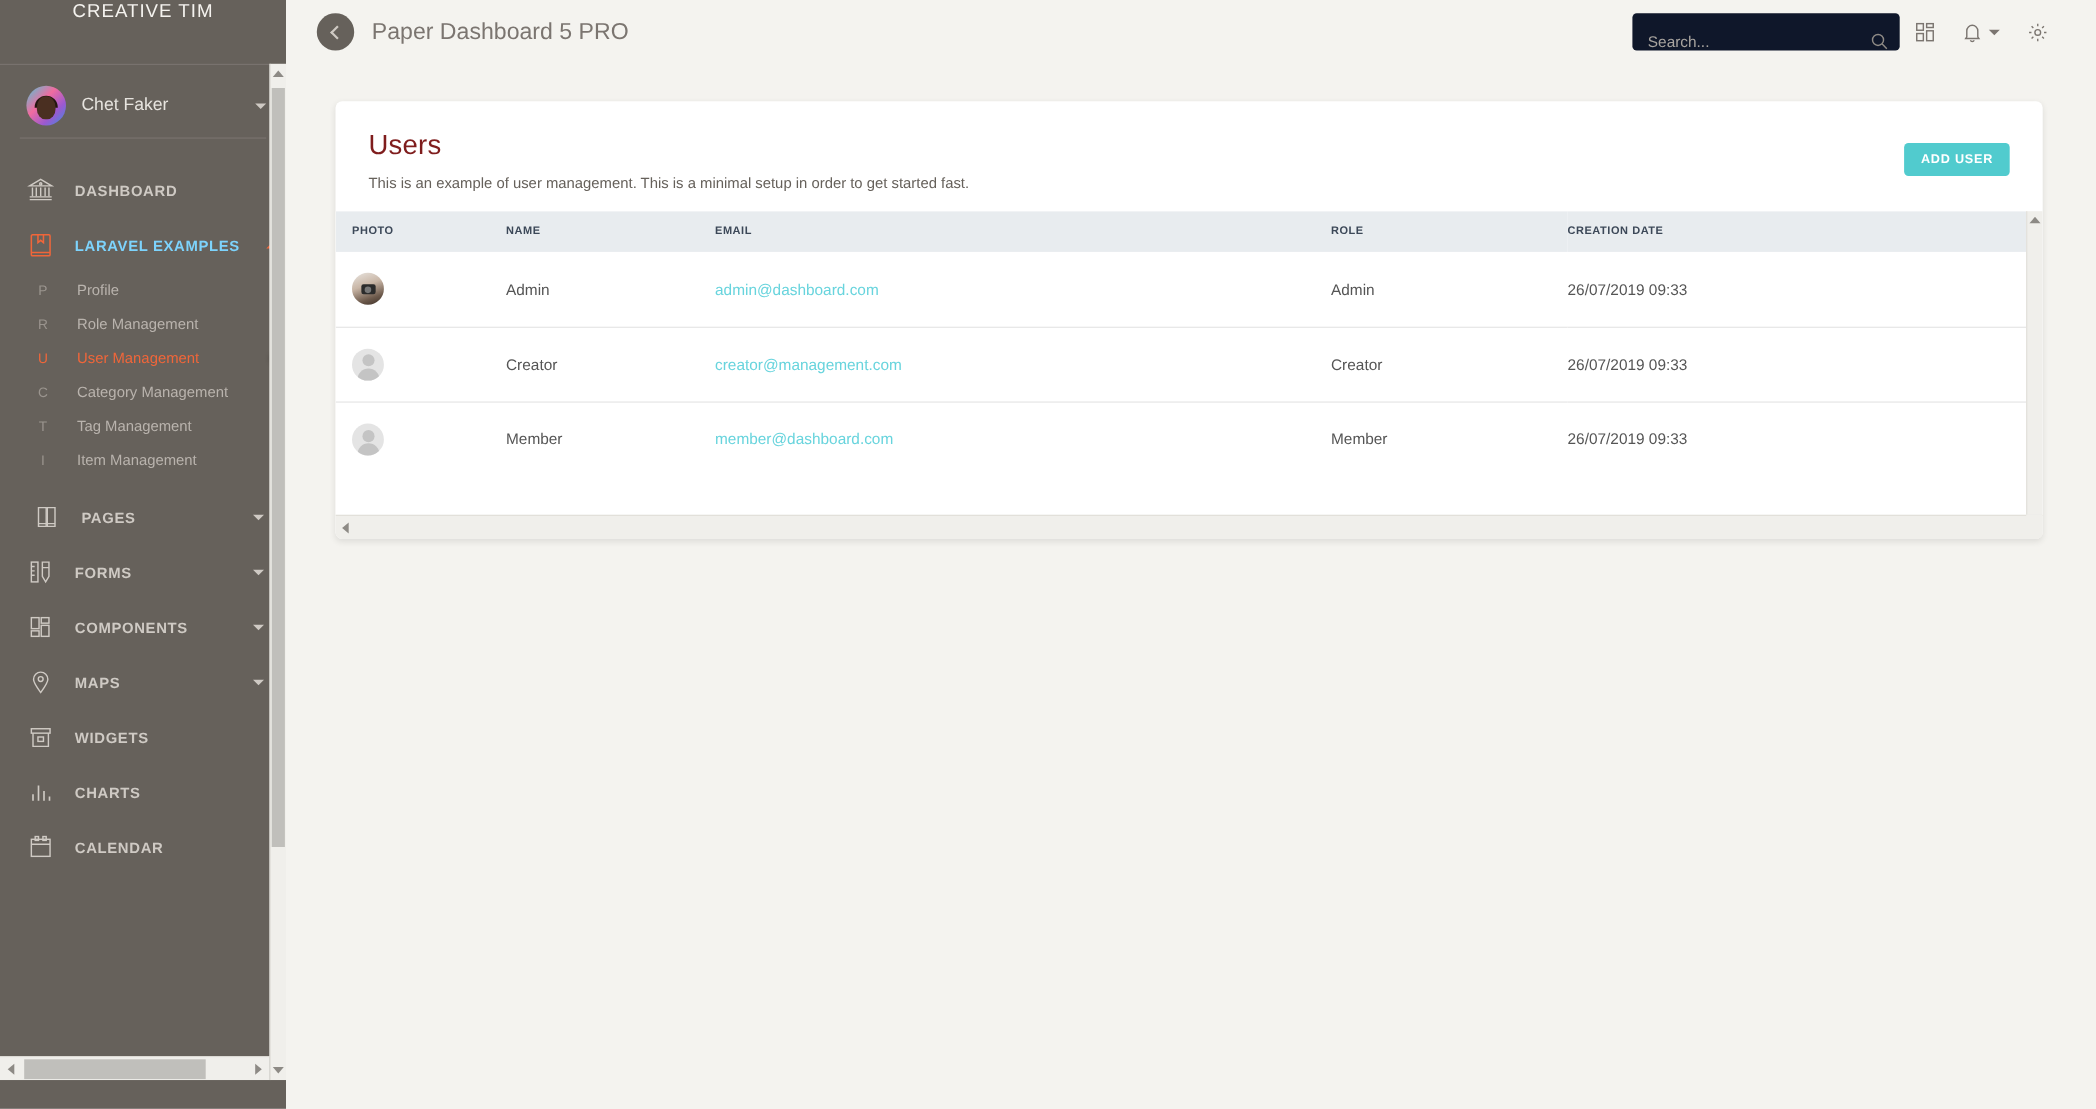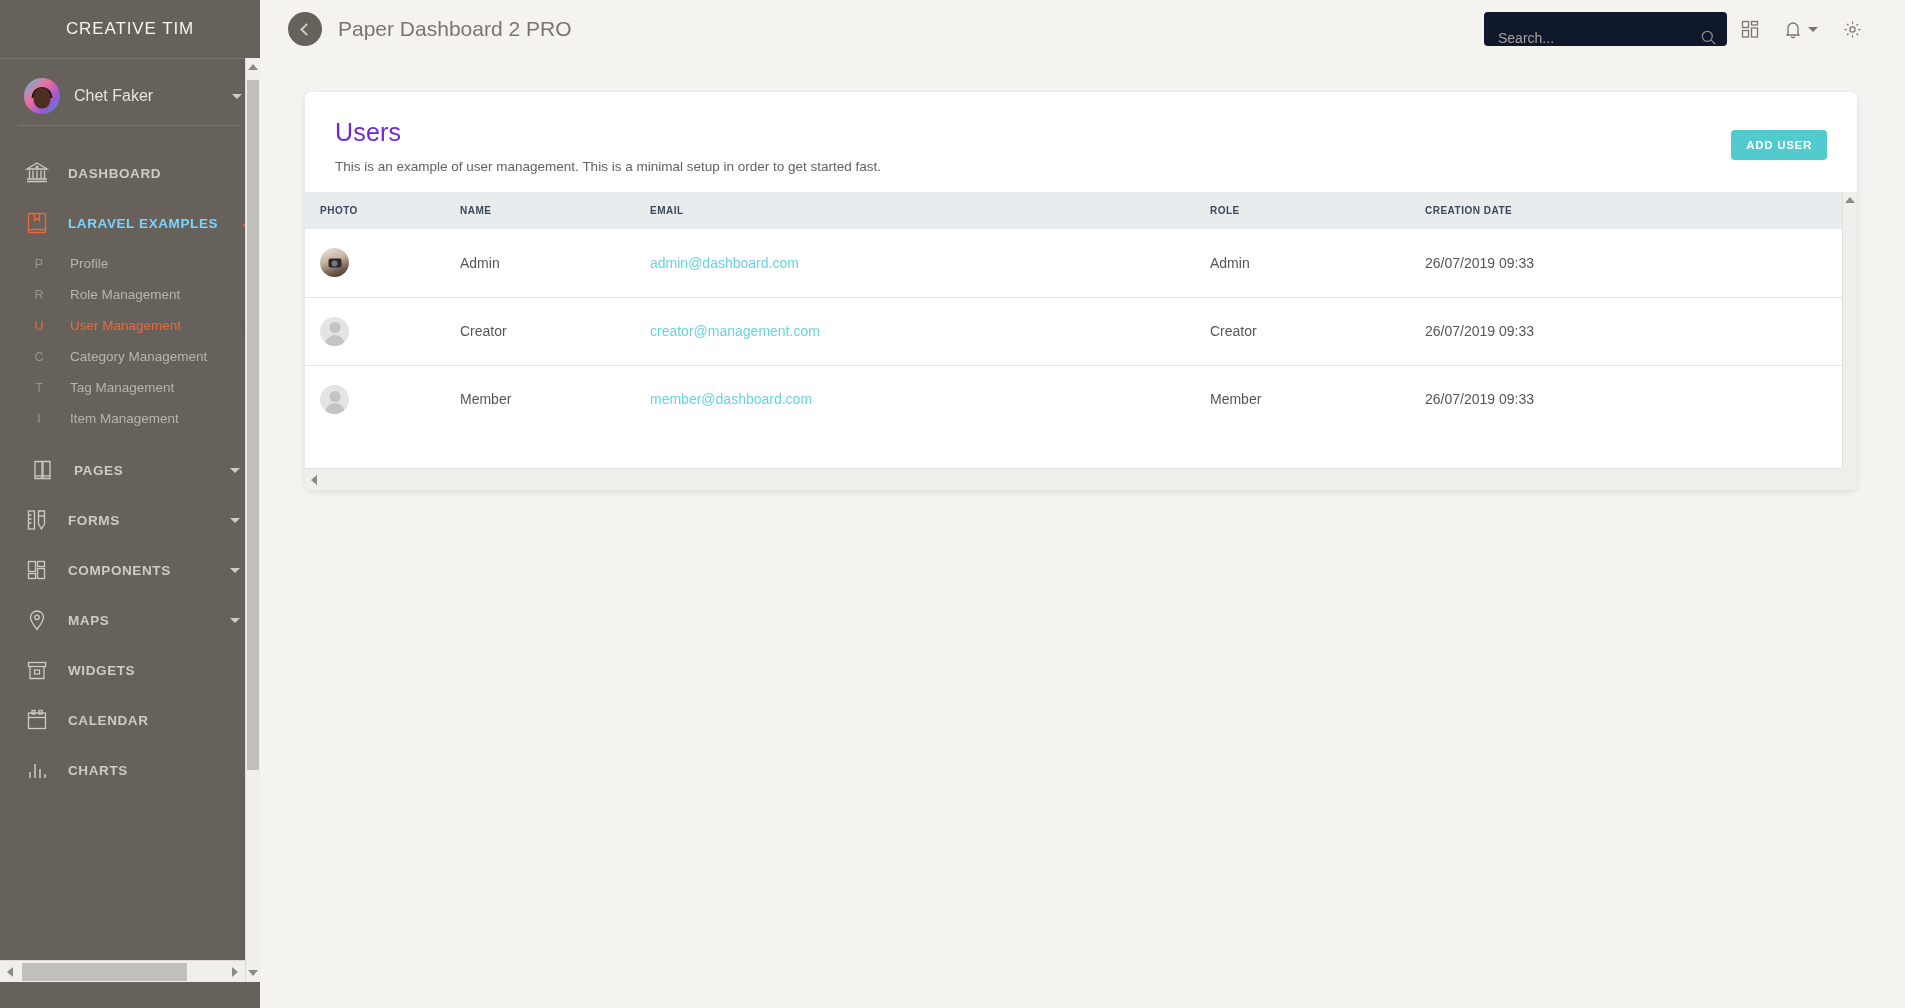--- a/index.html
+++ b/index.html
@@ -13,21 +13,21 @@
   #app { position: relative; width: 1905px; height: 1008px; }
 
   
   #sidebar {
     position: absolute; left: 0; top: 0;
     width: 260px; height: 1008px;
     background: #66615b;
     overflow: hidden;
   }
   .brand {
-    height: 58px; display: flex; align-items: center; justify-content: center;
+    height: 58px; display: flex; align-items: flex-start; justify-content: center;
     color: #f5f3ef; font-size: 17px; letter-spacing: .9px;
     font-weight: 400;
   }
   .brand-rule { height: 1px; background: #7b7570; margin: 0 0 0 0; }
 
   .user-block { padding: 14px 0 8px 0; }
   .user-row {
     display: flex; align-items: center; gap: 14px; padding: 0 18px 0 24px;
     height: 46px; cursor: pointer;
   }
@@ -166,21 +166,21 @@
     position: absolute; left: 260px; top: 58px; right: 0; bottom: 0;
     background: #f4f3ef; overflow: hidden;
   }
   .card {
     position: absolute; left: 45px; top: 34px; width: 1552px;
     background: #fff; border-radius: 6px;
     box-shadow: 0 2px 6px rgba(0,0,0,.09);
     overflow: hidden;
   }
   .card-header { padding: 26px 30px 18px 30px; position: relative; }
-  .card-title { font-size: 25px; color: #6d28d9; font-weight: 400; letter-spacing: .2px; }
+  .card-title { font-size: 25px; color: #7f1d1d; font-weight: 400; letter-spacing: .2px; }
   .card-sub { font-size: 13.5px; color: #66615b; margin-top: 12px; }
   .add-user-btn {
     position: absolute; right: 30px; top: 38px;
     background: #51cbce; color: #fff; border: none; border-radius: 4px;
     font-family: "Liberation Sans", sans-serif;
     font-size: 11.5px; font-weight: bold; letter-spacing: .7px;
     padding: 9px 15px; cursor: pointer; text-transform: uppercase;
   }
 
   .table-wrap { position: relative; height: 298px; }
@@ -372,38 +372,38 @@
             <rect x="4.5" y="5.5" width="17" height="4"></rect>
               <path d="M6 9.5v12h14v-12"></path>
             <rect x="10.5" y="13" width="5" height="4"></rect>
           </svg>
         </span>
         <span class="lbl">WIDGETS</span>
       </div>
 
       <div class="nav-item">
         <span class="ico">
+          <svg width="26" height="26" viewBox="0 0 26 26" fill="none" stroke="#cfcac4" stroke-width="1.5">
+            <path d="M6 21v-6M11 21V7M16 21v-9M21 21v-4"></path>
+          </svg>
+        </span>
+        <span class="lbl">CHARTS</span>
+      </div>
+
+      <div class="nav-item">
+        <span class="ico">
           <svg width="26" height="26" viewBox="0 0 26 26" fill="none" stroke="#cfcac4" stroke-width="1.3">
             <rect x="4.5" y="6" width="17" height="15.5"></rect>
               <path d="M4.5 10.5h17"></path>
             <rect x="8" y="3.5" width="3" height="3.5"></rect>
               <rect x="15" y="3.5" width="3" height="3.5"></rect>
           </svg>
         </span>
         <span class="lbl">CALENDAR</span>
       </div>
-
-      <div class="nav-item">
-        <span class="ico">
-          <svg width="26" height="26" viewBox="0 0 26 26" fill="none" stroke="#cfcac4" stroke-width="1.5">
-            <path d="M6 21v-6M11 21V7M16 21v-9M21 21v-4"></path>
-          </svg>
-        </span>
-        <span class="lbl">CHARTS</span>
-      </div>
     </div>
 
     <div class="sb-vscroll">
       <div class="arr-up">
           <span class="tri-up"></span>
         </div>
       <div class="thumb"></div>
       <div class="arr-dn">
           <span class="tri-dn"></span>
         </div>
@@ -419,21 +419,21 @@
           <span class="tri-rt"></span>
         </div>
     </div>
     <div class="sb-foot"></div>
   </div>
 
   <div id="navbar">
     <div class="back-btn">
       <span class="chev-left"></span>
     </div>
-    <span class="nav-title">Paper Dashboard 2 PRO</span>
+    <span class="nav-title">Paper Dashboard 5 PRO</span>
 
     <div class="nav-right">
       <div class="search-box">
         <input type="text" placeholder="Search..." style="">
         <span>
           <svg width="17" height="17" viewBox="0 0 17 17" fill="none" stroke="#8f8b86" stroke-width="1.3">
             <circle cx="7.3" cy="7.3" r="5"></circle>
               <path d="M11.1 11.1l4.2 4.2"></path>
           </svg>
         </span>

